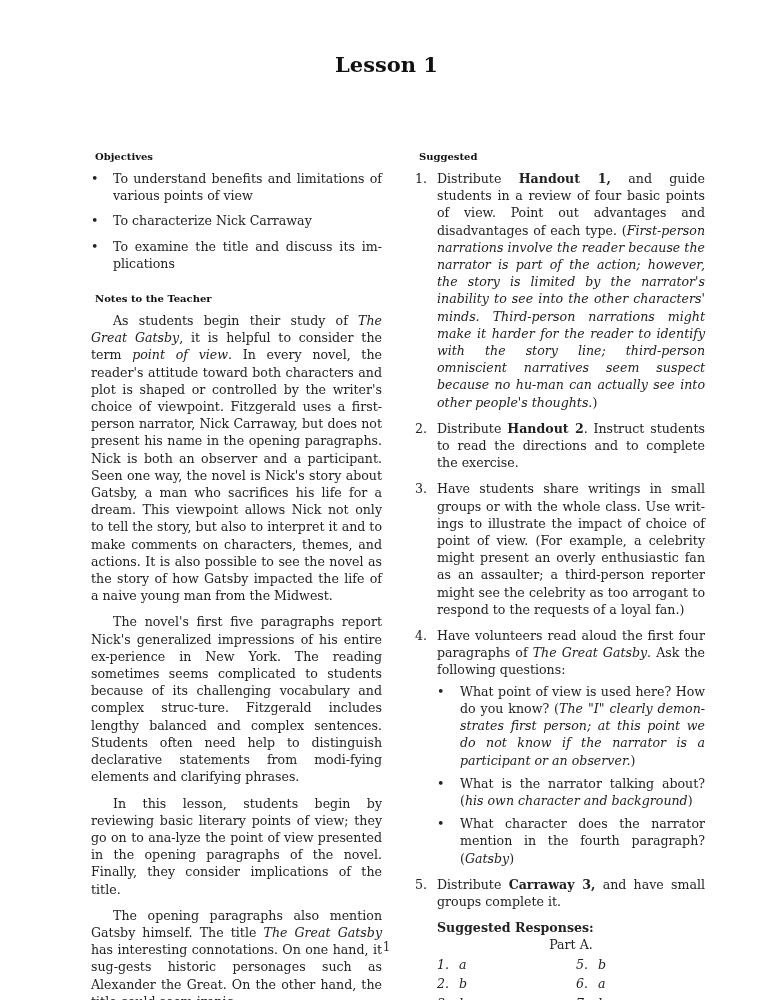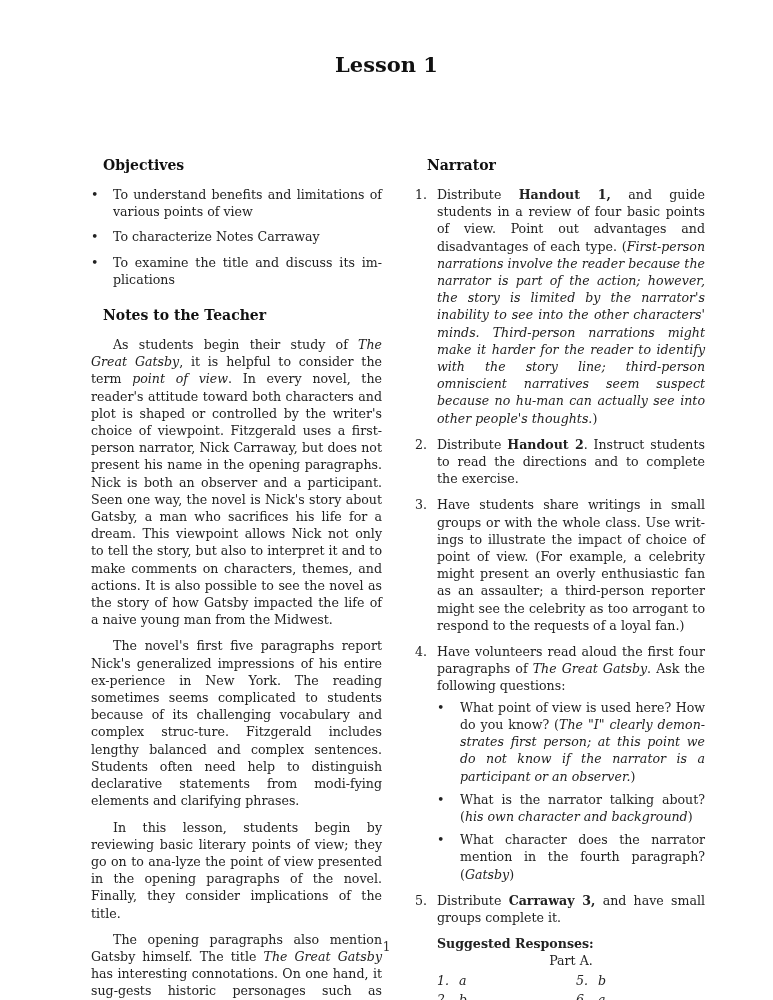--- a/index.html
+++ b/index.html
@@ -4,21 +4,21 @@
   <style>
     html, body { margin: 0; padding: 0; background: #ffffff; }
     body { width: 773px; height: 1000px; position: relative; overflow: hidden; color: #1a1a1a; font-family: "DejaVu Serif", serif; }
     .page { position: absolute; left: 0; top: 0; width: 612px; height: 1000px; }
     .header { position: absolute; top: 50px; left: 0; width: 773px; text-align: center; }
     .lesson { font-family: "DejaVu Serif", serif; font-weight: bold; font-size: 21px; line-height: 30px; color: #111; }
     .title { font-family: "DejaVu Serif", serif; font-weight: bold; font-size: 30px; line-height: 40px; color: #111; margin-top: 2px; letter-spacing: -0.3px; }
     .col { position: absolute; top: 144px; font-size: 12.6px; line-height: 17.2px; color: #222; }
     .col-left { left: 91px; width: 291px; }
     .col-right { left: 415px; width: 290px; }
-    h2 { font-family: "DejaVu Serif", serif; font-weight: bold; font-size: 14px; line-height: 18px; margin: 12px; color: #111; }
+    h2 { font-family: "DejaVu Serif", serif; font-weight: bold; font-size: 10px; line-height: 18px; margin: 4px; color: #111; }
     .bullets { list-style: none; margin: 0; padding: 0; }
     .bullets li { position: relative; padding-left: 22px; margin-bottom: 8px; text-align: justify; }
     .bullets li .dot { position: absolute; left: 0; top: 0; }
     .notes-h { margin-top: 18px; }
     p { margin: 0 0 9px 0; text-align: justify; text-indent: 22px; }
     em { font-style: italic; }
     b { font-weight: bold; }
     .proc { list-style: none; margin: 0; padding: 0; }
     .proc > li { position: relative; padding-left: 22px; margin-bottom: 9px; text-align: justify; }
     .proc > li .num { position: absolute; left: 0; top: 0; }
@@ -39,33 +39,33 @@
 <div class="page">
 
   <div class="header">
     <div class="lesson">Lesson 1</div>
   </div>
 
   <div class="col col-left">
     <h2>Objectives</h2>
     <ul class="bullets">
       <li><span class="dot">•</span><span>To understand benefits and limitations of various points of view</span></li>
-      <li><span class="dot">•</span><span>To characterize Notes Carraway</span></li>
+      <li><span class="dot">•</span><span>To characterize Nick Carraway</span></li>
       <li><span class="dot">•</span><span>To examine the title and discuss its im-plications</span></li>
     </ul>
 
     <h2 class="notes-h">Notes to the Teacher</h2>
     <p><span>As students begin their study of </span><em>The Great Gatsby</em><span>, it is helpful to consider the term </span><em>point of view</em><span>. In every novel, the reader's attitude toward both characters and plot is shaped or controlled by the writer's choice of viewpoint. Fitzgerald uses a first-person narrator, Nick Carraway, but does not present his name in the opening paragraphs. Nick is both an observer and a participant. Seen one way, the novel is Nick's story about Gatsby, a man who sacrifices his life for a dream. This viewpoint allows Nick not only to tell the story, but also to interpret it and to make comments on characters, themes, and actions. It is also possible to see the novel as the story of how Gatsby impacted the life of a naive young man from the Midwest.</span></p>
     <p>The novel's first five paragraphs report Nick's generalized impressions of his entire ex-perience in New York. The reading sometimes seems complicated to students because of its challenging vocabulary and complex struc-ture. Fitzgerald includes lengthy balanced and complex sentences. Students often need help to distinguish declarative statements from modi-fying elements and clarifying phrases.</p>
     <p>In this lesson, students begin by reviewing basic literary points of view; they go on to ana-lyze the point of view presented in the opening paragraphs of the novel. Finally, they consider implications of the title.</p>
     <p><span>The opening paragraphs also mention Gatsby himself. The title </span><em>The Great Gatsby</em><span> has interesting connotations. On one hand, it sug-gests historic personages such as Alexander the Great. On the other hand, the title could seem ironic.</span></p>
   </div>
 
   <div class="col col-right">
-    <h2>Narrator</h2>
+    <h2>Suggested</h2>
     <ol class="proc">
       <li>
         <span class="num">1.</span>
         <span>Distribute </span><b>Handout 1,</b><span> and guide students in a review of four basic points of view. Point out advantages and disadvantages of each type. (</span><em>First-person narrations involve the reader because the narrator is part of the action; however, the story is limited by the narrator's inability to see into the other characters' minds. Third-person narrations might make it harder for the reader to identify with the story line; third-person omniscient narratives seem suspect because no hu-man can actually see into other people's thoughts.</em><span>)</span>
       </li>
       <li>
         <span class="num">2.</span>
         <span>Distribute </span><b>Handout 2</b><span>. Instruct students to read the directions and to complete the exercise.</span>
       </li>
       <li>

